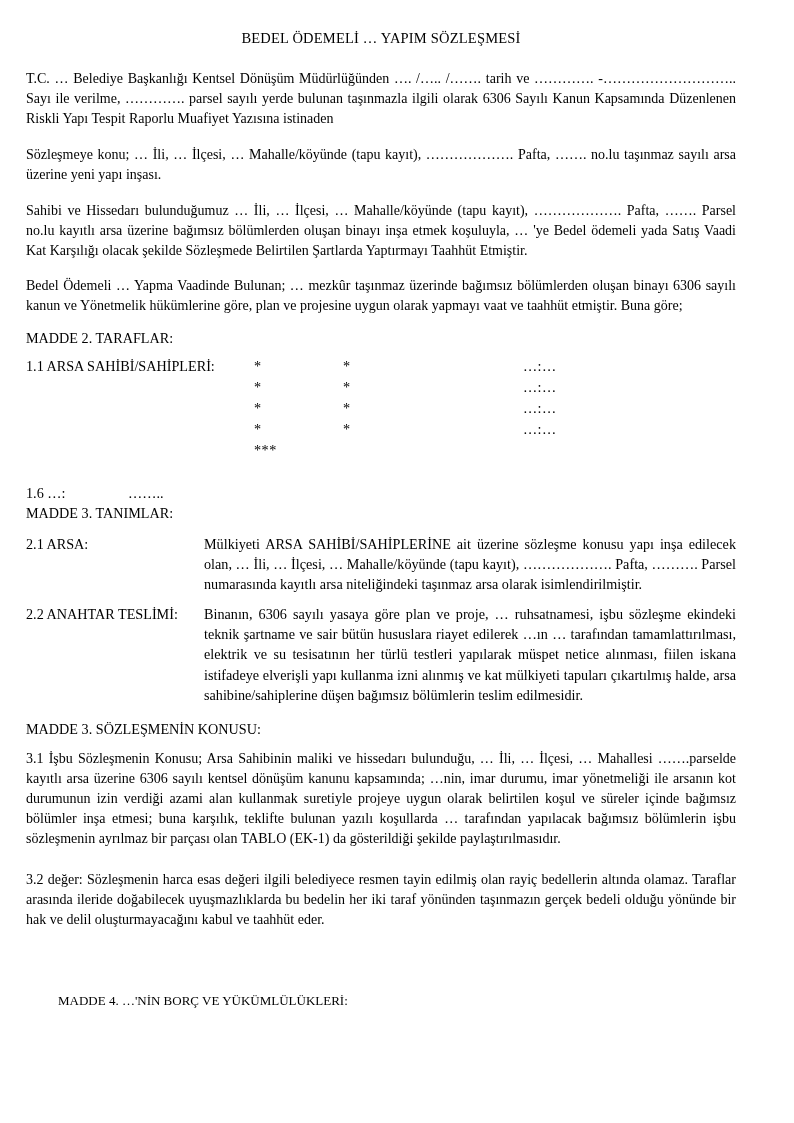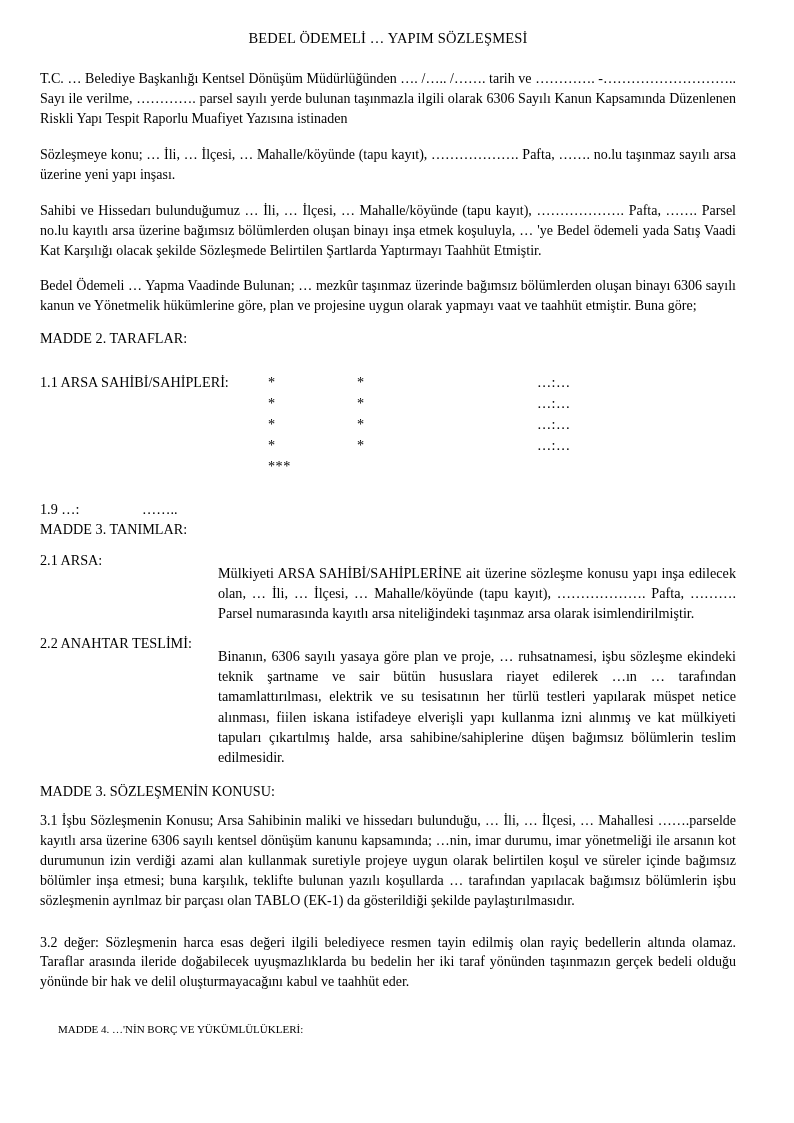--- a/index.html
+++ b/index.html
@@ -12,21 +12,21 @@
     height: 1123px;
     font-family: "Liberation Serif", "DejaVu Serif", serif;
     color: #000000;
     position: relative;
     overflow: hidden;
   }
   .page {
     width: 794px;
     height: 826px;
     box-sizing: border-box;
-    padding: 26px 58px 0 40px;
+    padding: 26px 58px 0 26px;
     position: relative;
   }
   .doc-title {
     text-align: center;
     font-size: 14.5px;
     letter-spacing: 0.2px;
     margin: 4px 0 0 0;
     line-height: 1.2;
   }
   p.para {
@@ -46,21 +46,20 @@
     line-height: 1.42;
     margin: 0;
     text-align: left;
   }
   
   .owners-block {
     display: flex;
     align-items: flex-start;
     font-size: 14.2px;
     line-height: 1.42;
-    margin-top: 16px;
   }
   .owners-label {
     width: 228px;
     flex: 0 0 228px;
     white-space: nowrap;
   }
   .owners-grid {
     flex: 1 1 auto;
   }
   .owner-row {
@@ -87,27 +86,26 @@
     line-height: 1.42;
   }
   .def-term {
     width: 178px;
     flex: 0 0 178px;
     white-space: nowrap;
   }
   .def-body {
     flex: 1 1 auto;
     text-align: justify;
-    margin-top: 13px;
   }
   .madde4 {
     position: absolute;
     left: 58px;
-    top: 1022px;
-    font-size: 11px;
+    top: 992px;
+    font-size: 13px;
     line-height: 1.42;
     white-space: nowrap;
   }
 </style>
 </head>
 <body>
 
 <div class="page">
 
   <div class="doc-title">BEDEL ÖDEMELİ … YAPIM SÖZLEŞMESİ</div>
@@ -161,21 +159,21 @@
         <div class="owner-c1 star">***</div>
         <div class="owner-c2 star"></div>
         <div class="owner-c3"></div>
       </div>
     </div>
   </div>
 
   <div class="sp-22"></div>
 
   <div class="line-12">
-    <div class="lbl">1.9 …:</div>
+    <div class="lbl">1.6 …:</div>
     <div>……..</div>
   </div>
 
   <div class="heading">MADDE 3. TANIMLAR:</div>
 
   <div class="sp-10"></div>
 
   <div class="def-row">
     <div class="def-term">2.1 ARSA:</div>
     <div class="def-body">Mülkiyeti ARSA SAHİBİ/SAHİPLERİNE ait üzerine sözleşme konusu yapı inşa edilecek olan, … İli, … İlçesi, … Mahalle/köyünde (tapu kayıt), ………………. Pafta, ………. Parsel numarasında kayıtlı arsa niteliğindeki taşınmaz arsa olarak isimlendirilmiştir.</div>

